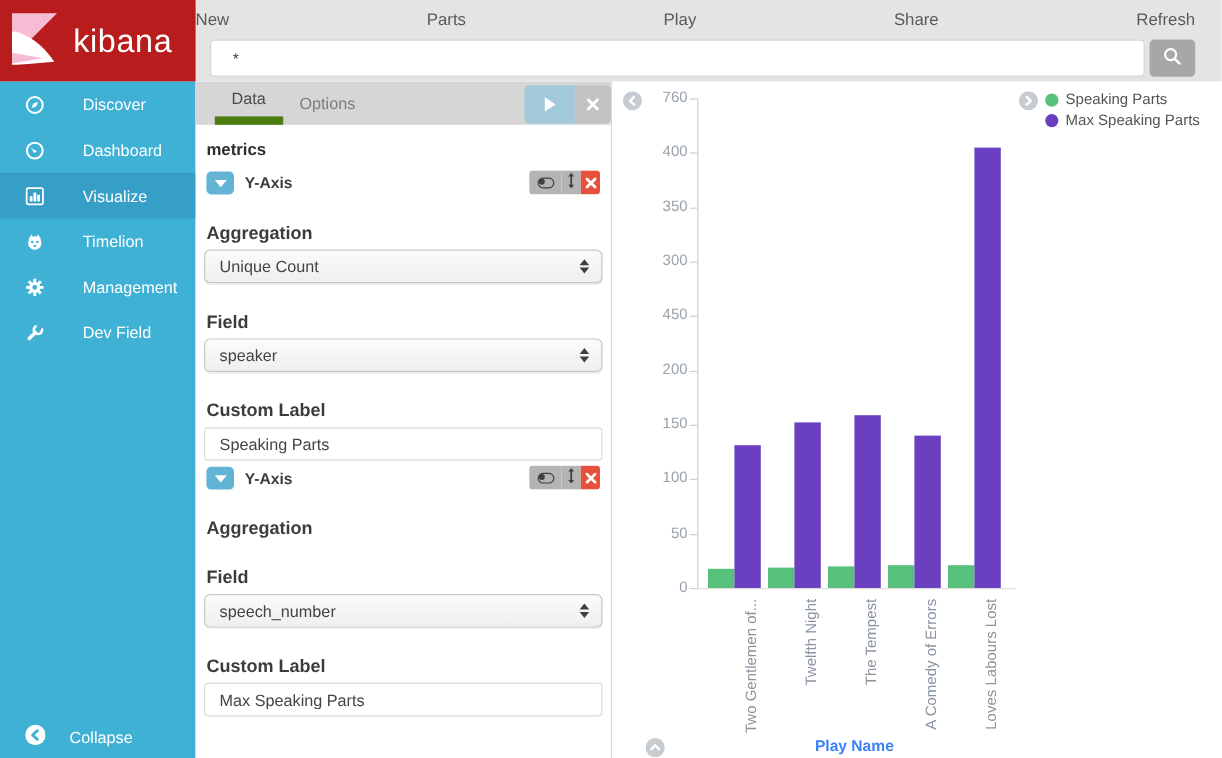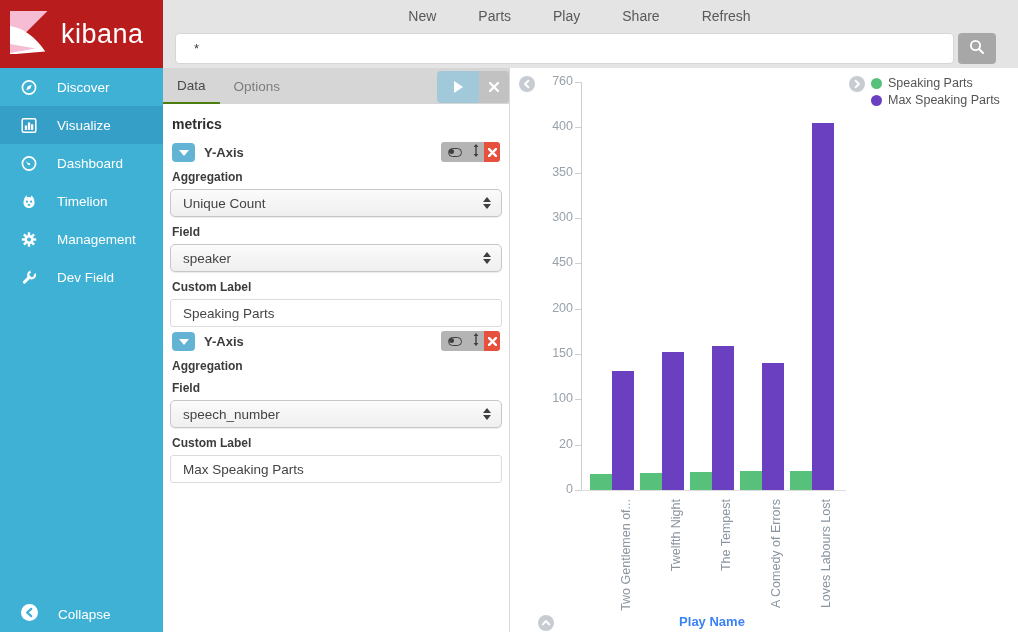--- a/index.html
+++ b/index.html
@@ -5,45 +5,45 @@
   * { margin:0; padding:0; box-sizing:border-box; }
   html,body { width:1018px; height:632px; overflow:hidden;
     font-family:"Liberation Sans", sans-serif; background:#fff; }
 
   
   .topbar { position:absolute; left:0; top:0; width:1018px; height:68px; background:#e4e4e4; }
   .logo { position:absolute; left:0; top:0; width:163px; height:68px; background:#b91c1c;
     display:flex; align-items:center; gap:9px; padding-left:10px; }
   .logo-text { color:#fff; font-size:27px; font-weight:400; letter-spacing:0.5px; }
   .nav-links { position:absolute; left:163px; top:0; right:0; height:32px;
-    display:flex; justify-content:center; align-items:center; gap:42px; padding-right:22px; }
+    display:flex; justify-content:space-between; align-items:center; gap:42px; padding-right:22px; }
   .nav-link { color:#595959; font-size:14px; cursor:pointer; }
   .searchrow { position:absolute; left:175px; top:33px; right:22px; height:31px; display:flex; }
   .search-input { flex:1; height:31px; border:1px solid #d6d6d6; border-radius:4px;
     padding:0 18px; font-size:13px; color:#3a3a3a; outline:none; font-family:inherit; }
   .search-btn { width:38px; height:31px; margin-left:4px; background:#a7a7a7; border:none;
     border-radius:4px; cursor:pointer; display:flex; align-items:center; justify-content:center; }
 
   
   .sidebar { position:absolute; left:0; top:68px; width:163px; bottom:0; background:#3fb1d5; }
-  .nav-item { height:38px; display:flex; align-items:center; gap:20px; padding-left:21px;
+  .nav-item { height:38px; display:flex; align-items:center; gap:32px; padding-left:21px;
     color:#fff; font-size:13.5px; cursor:pointer; }
   .nav-item.active { background:#359fc8; }
   .nav-item .icn { width:16px; height:16px; display:flex; align-items:center; justify-content:center; }
   .collapse-item { position:absolute; bottom:0; left:0; right:0; height:36px;
     display:flex; align-items:center; gap:20px; padding-left:21px; color:#fff; font-size:13.5px; cursor:pointer; }
 
   
   .panel { position:absolute; left:163px; top:68px; width:347px; bottom:0; background:#fff;
     border-right:1px solid #d9d9d9; }
   .panel-header { height:38px; background:#a9a9a9; display:flex; align-items:center;
     padding-left:13px; font-size:14px; font-weight:bold; color:#3b3b3b; }
   .tabs-row { height:36px; background:#d6d6d6; display:flex; align-items:stretch; position:relative; }
   .tab { padding:0 14px; display:flex; align-items:center; font-size:13.5px; color:#7d7d7d; cursor:pointer; }
-  .tab.active { color:#4a4a4a; border-bottom:2px solid #4d7c0f; }
+  .tab.active { color:#4a4a4a; border-bottom:7px solid #4d7c0f;margin-left:16px; }
   .apply-group { position:absolute; right:0; top:3px; display:flex; }
   .play-btn { width:42px; height:32px; background:#a2c9da; border:none; border-radius:4px 0 0 4px;
     cursor:pointer; display:flex; align-items:center; justify-content:center; }
   .play-tri { width:0; height:0; border-left:9px solid #fff; border-top:6px solid transparent;
     border-bottom:6px solid transparent; }
   .discard-btn { width:30px; height:32px; background:#c2c2c2; border:none; border-radius:0 4px 4px 0;
     cursor:pointer; display:flex; align-items:center; justify-content:center; }
 
   .form { padding:10px 7px 0 7px; }
   .section-title { font-size:14px; font-weight:bold; color:#2e2e2e; margin:2px 0 10px 2px; }
@@ -55,21 +55,21 @@
   .agg-title { font-size:13px; font-weight:bold; color:#3c3c3c; flex:1; }
   .btn-group { display:flex; height:20px; border-radius:3px; overflow:hidden; }
   .bg-seg { width:27px; background:#b4b4b4; border:none; cursor:pointer;
     display:flex; align-items:center; justify-content:center; }
   .bg-seg.mid { width:16px; }
   .bg-seg.red { width:16px; background:#e7503c; }
   .toggle-pill { width:14px; height:9px; border:1.5px solid #3f3f3f; border-radius:5px; position:relative; }
   .toggle-pill::after { content:""; position:absolute; left:0.5px; top:0.5px; width:5px; height:5px;
     border-radius:50%; background:#3f3f3f; }
 
-  .fld-label { font-size:12px; font-weight:bold; color:#3c3c3c; margin:8px 2px 5px 2px; }
+  .fld-label { font-size:15px; font-weight:bold; color:#3c3c3c; margin:24px 2px 5px 2px; }
   .sel { position:relative; height:28px; background:linear-gradient(#fbfbfb,#efefef);
     border:1px solid #c7c7c7; border-radius:5px; display:flex; align-items:center;
     padding:0 26px 0 12px; font-size:13.5px; color:#444; cursor:pointer;
     box-shadow:0 1px 1px rgba(0,0,0,0.08); }
   .sel-arrows { position:absolute; right:10px; top:7px; display:flex; flex-direction:column; gap:2px; }
   .sel-arrows i { display:block; width:0; height:0; }
   .arr-up { border-bottom:5px solid #3f3f3f; border-left:4px solid transparent; border-right:4px solid transparent; }
   .arr-dn { border-top:5px solid #3f3f3f; border-left:4px solid transparent; border-right:4px solid transparent; }
   .txt-input { width:100%; height:28px; border:1px solid #dcdcdc; border-radius:3px;
     padding:0 12px; font-size:13.5px; color:#444; outline:none; font-family:inherit; }
@@ -133,40 +133,40 @@
 <div class="sidebar">
   <div class="nav-item">
     <span class="icn">
       <svg width="17" height="17" viewBox="0 0 16 16">
           <circle cx="8" cy="8" r="6.6" fill="none" stroke="#fff" stroke-width="1.7"></circle>
           <polygon points="10.8,5.2 6.8,6.8 5.2,10.8 9.2,9.2" fill="#fff"></polygon>
         </svg>
     </span>
     <span>Discover</span>
   </div>
+  <div class="nav-item">
+    <span class="icn">
+      <svg width="17" height="17" viewBox="0 0 16 16">
+          <circle cx="8" cy="8" r="6.6" fill="none" stroke="#fff" stroke-width="1.7"></circle>
+          <polygon points="8.6,8.8 4.6,5.2 7.2,9.6" fill="#fff"></polygon>
+          <circle cx="8" cy="8.6" r="1.2" fill="#fff"></circle>
+        </svg>
+    </span>
+    <span>Dashboard</span>
+  </div>
   <div class="nav-item active">
     <span class="icn">
       <svg width="17" height="17" viewBox="0 0 16 16">
           <rect x="1.2" y="1.2" width="13.6" height="13.6" rx="1.5" fill="none" stroke="#fff" stroke-width="1.5"></rect>
           <rect x="3.8" y="8" width="2.3" height="4.4" fill="#fff"></rect>
           <rect x="6.9" y="5" width="2.3" height="7.4" fill="#fff"></rect>
           <rect x="10" y="6.8" width="2.3" height="5.6" fill="#fff"></rect>
         </svg>
     </span>
     <span>Visualize</span>
-  </div>
-  <div class="nav-item">
-    <span class="icn">
-      <svg width="17" height="17" viewBox="0 0 16 16">
-          <circle cx="8" cy="8" r="6.6" fill="none" stroke="#fff" stroke-width="1.7"></circle>
-          <polygon points="8.6,8.8 4.6,5.2 7.2,9.6" fill="#fff"></polygon>
-          <circle cx="8" cy="8.6" r="1.2" fill="#fff"></circle>
-        </svg>
-    </span>
-    <span>Dashboard</span>
   </div>
   <div class="nav-item">
     <span class="icn">
       <svg width="17" height="17" viewBox="0 0 16 16">
           <polygon points="2.6,6 5.4,1.8 6.8,5.4" fill="#fff"></polygon>
           <polygon points="13.4,6 10.6,1.8 9.2,5.4" fill="#fff"></polygon>
           <circle cx="8" cy="9" r="5.6" fill="#fff"></circle>
           <circle cx="5.9" cy="8.2" r="1.1" fill="#3fb1d5"></circle>
           <circle cx="10.1" cy="8.2" r="1.1" fill="#3fb1d5"></circle>
           <rect x="6.6" y="10.6" width="2.8" height="1.6" rx="0.8" fill="#3fb1d5"></rect>
@@ -342,21 +342,21 @@
       <div class="ytick-label" style="left: 0px; top: 142px;">300</div>
       <div class="ytick-mark" style="left: 64px; top: 150px;"></div>
       <div class="ytick-label" style="left: 0px; top: 187.333px;">450</div>
       <div class="ytick-mark" style="left: 64px; top: 195.333px;"></div>
       <div class="ytick-label" style="left: 0px; top: 232.667px;">200</div>
       <div class="ytick-mark" style="left: 64px; top: 240.667px;"></div>
       <div class="ytick-label" style="left: 0px; top: 278px;">150</div>
       <div class="ytick-mark" style="left: 64px; top: 286px;"></div>
       <div class="ytick-label" style="left: 0px; top: 323.333px;">100</div>
       <div class="ytick-mark" style="left: 64px; top: 331.333px;"></div>
-      <div class="ytick-label" style="left: 0px; top: 368.667px;">20</div>
+      <div class="ytick-label" style="left: 0px; top: 368.667px;">50</div>
       <div class="ytick-mark" style="left: 64px; top: 376.667px;"></div>
       <div class="ytick-label" style="left: 0px; top: 414px;">0</div>
       <div class="ytick-mark" style="left: 64px; top: 422px;"></div>
     </div>
   <div id="bars">
       <div class="bar" style="left: 79px; width: 22px; top: 406px; height: 16px; background: rgb(87, 193, 123);"></div>
       <div class="bar" style="left: 101px; width: 22px; top: 303px; height: 119px; background: rgb(106, 64, 192);"></div>
       <div class="bar" style="left: 129px; width: 22px; top: 405px; height: 17px; background: rgb(87, 193, 123);"></div>
       <div class="bar" style="left: 151px; width: 22px; top: 284px; height: 138px; background: rgb(106, 64, 192);"></div>
       <div class="bar" style="left: 179px; width: 22px; top: 404px; height: 18px; background: rgb(87, 193, 123);"></div>

